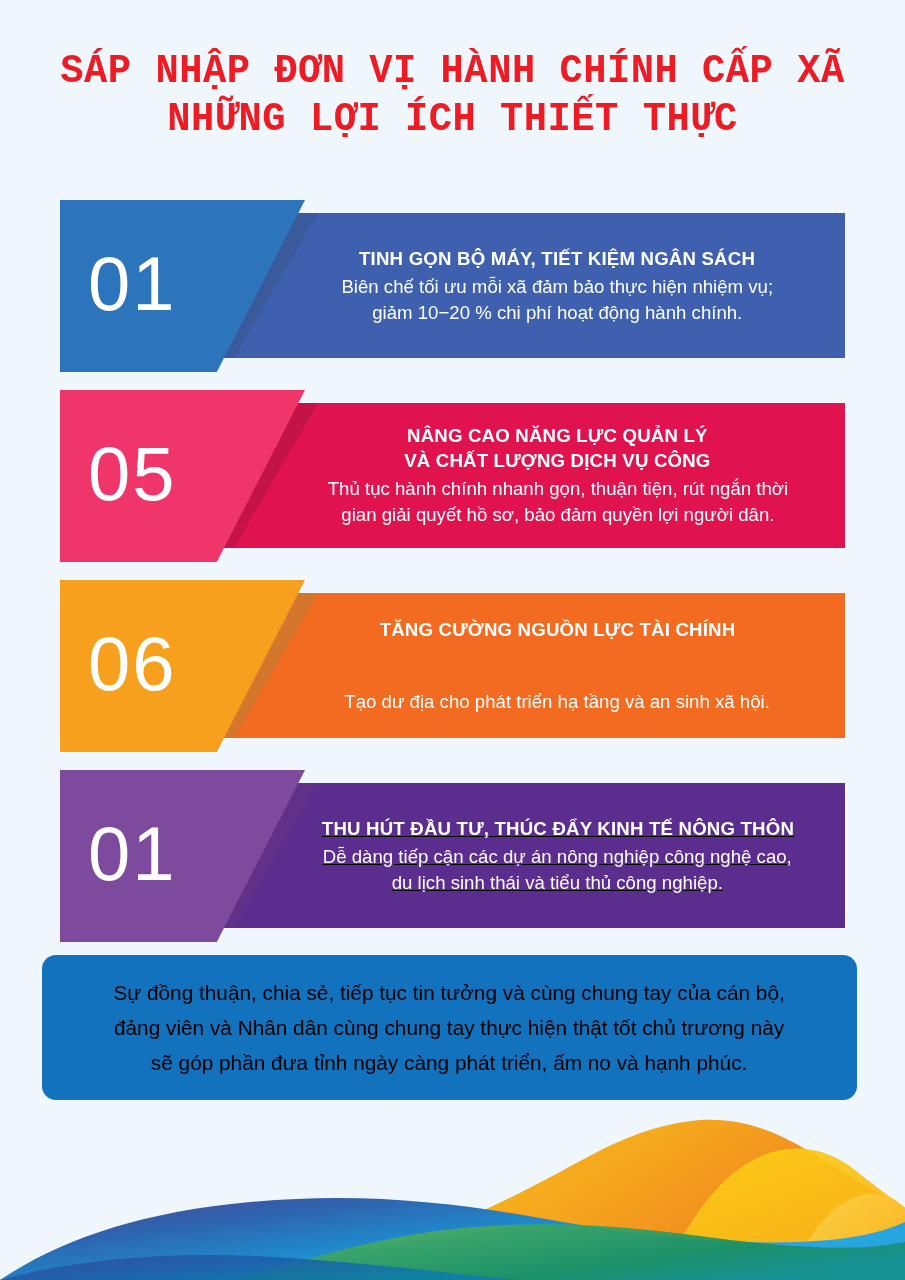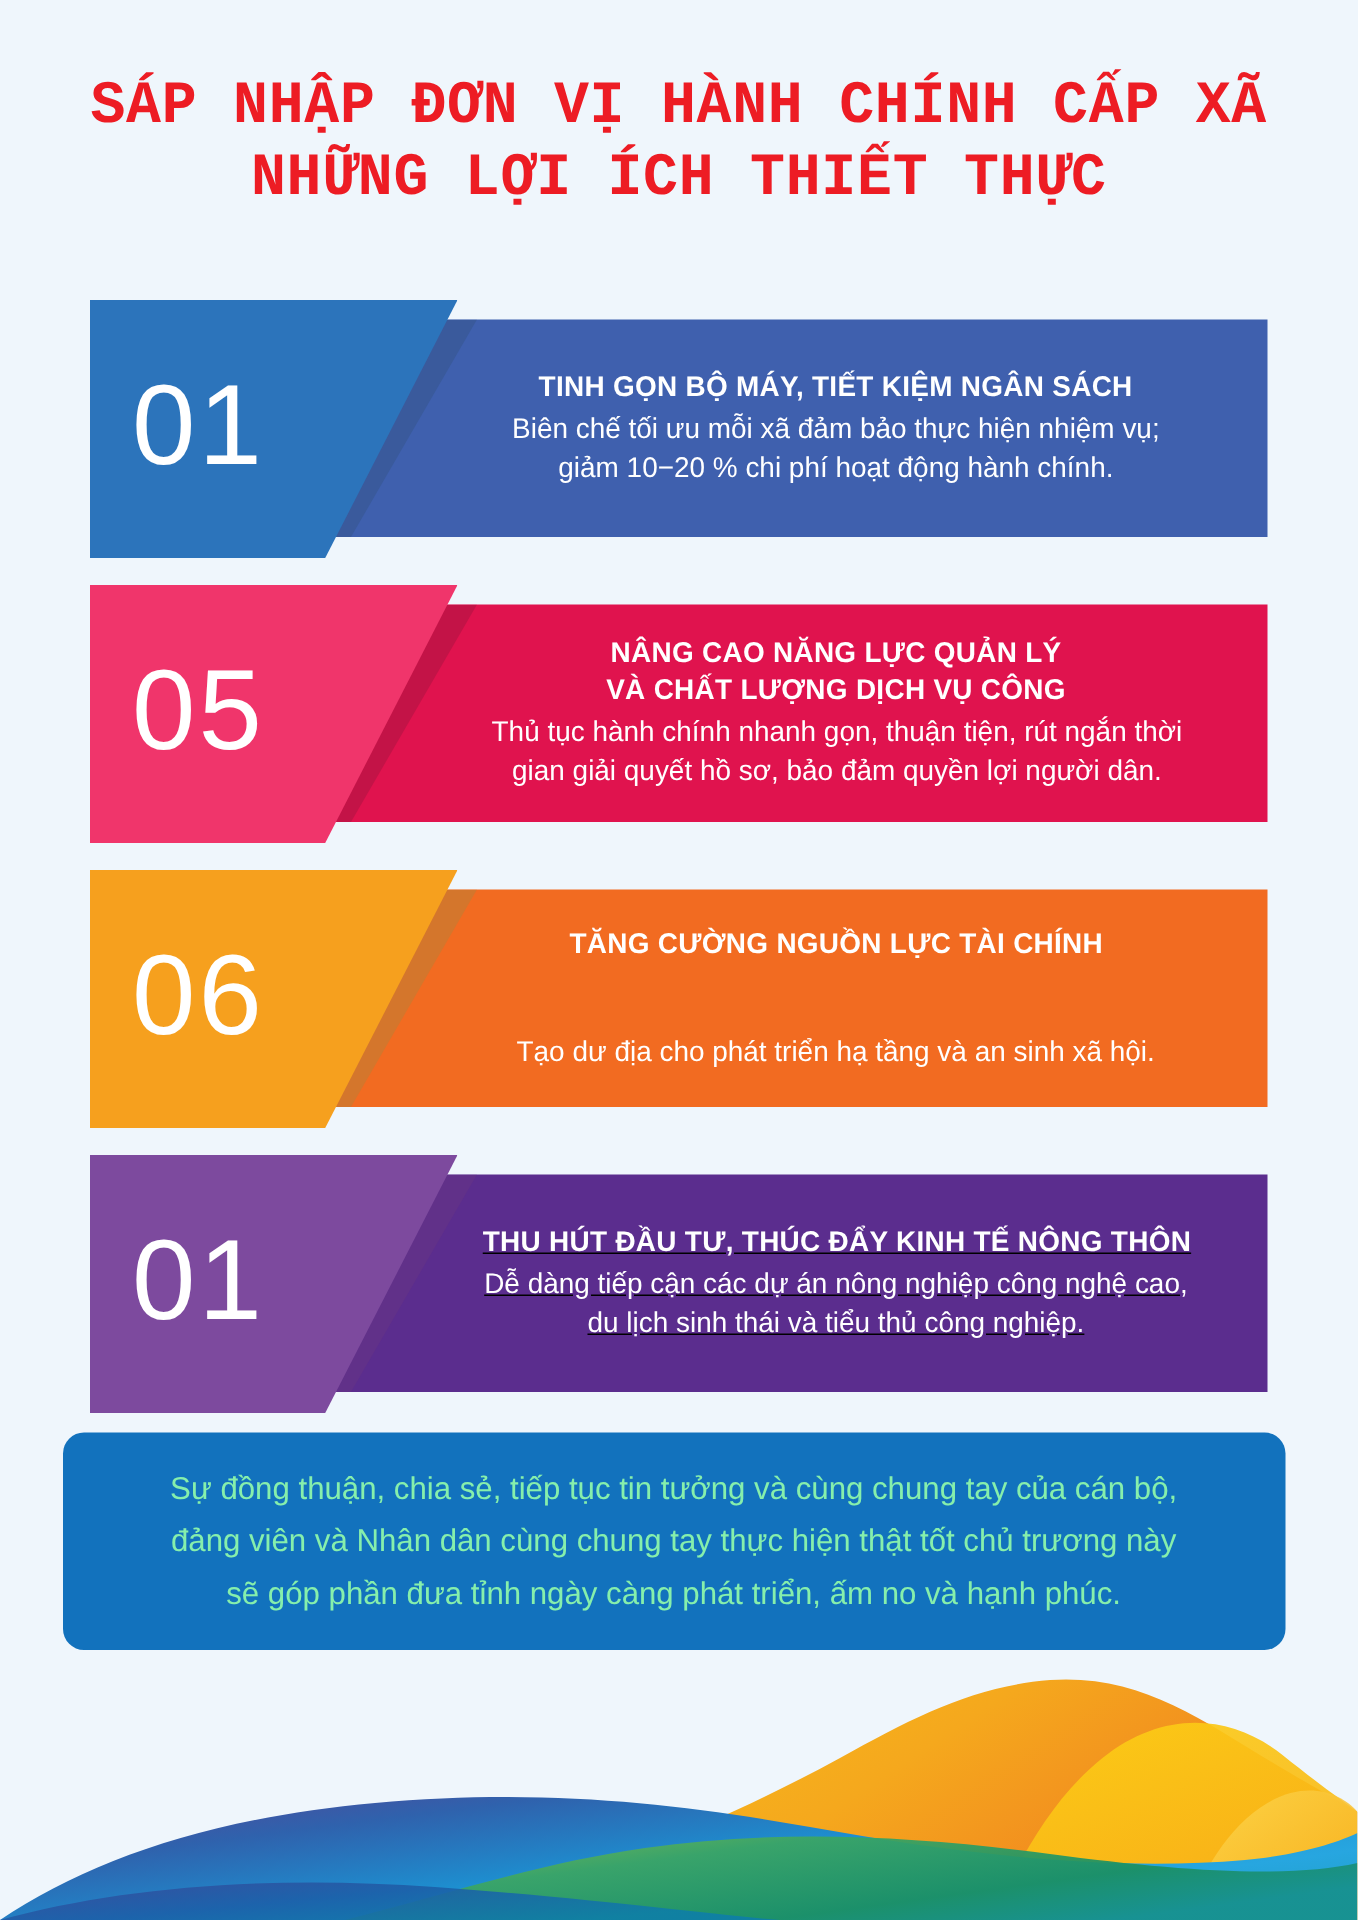--- a/index.html
+++ b/index.html
@@ -95,21 +95,21 @@
     transform:scaleX(0.98);
   }
 
   
   .footer-note{
     position:absolute;
     left:42px; top:955px;
     width:815px; height:145px;
     background:#1272bd;
     border-radius:14px;
-    color:#86efac;
+    color:#000000;
     font-size:21px;
     line-height:35px;
     padding:20px 26px;
     text-align:center;
     display:flex;
     align-items:center;
     justify-content:center;
   }
   .footer-note span{ display:block; transform:scaleX(0.99); }
 

